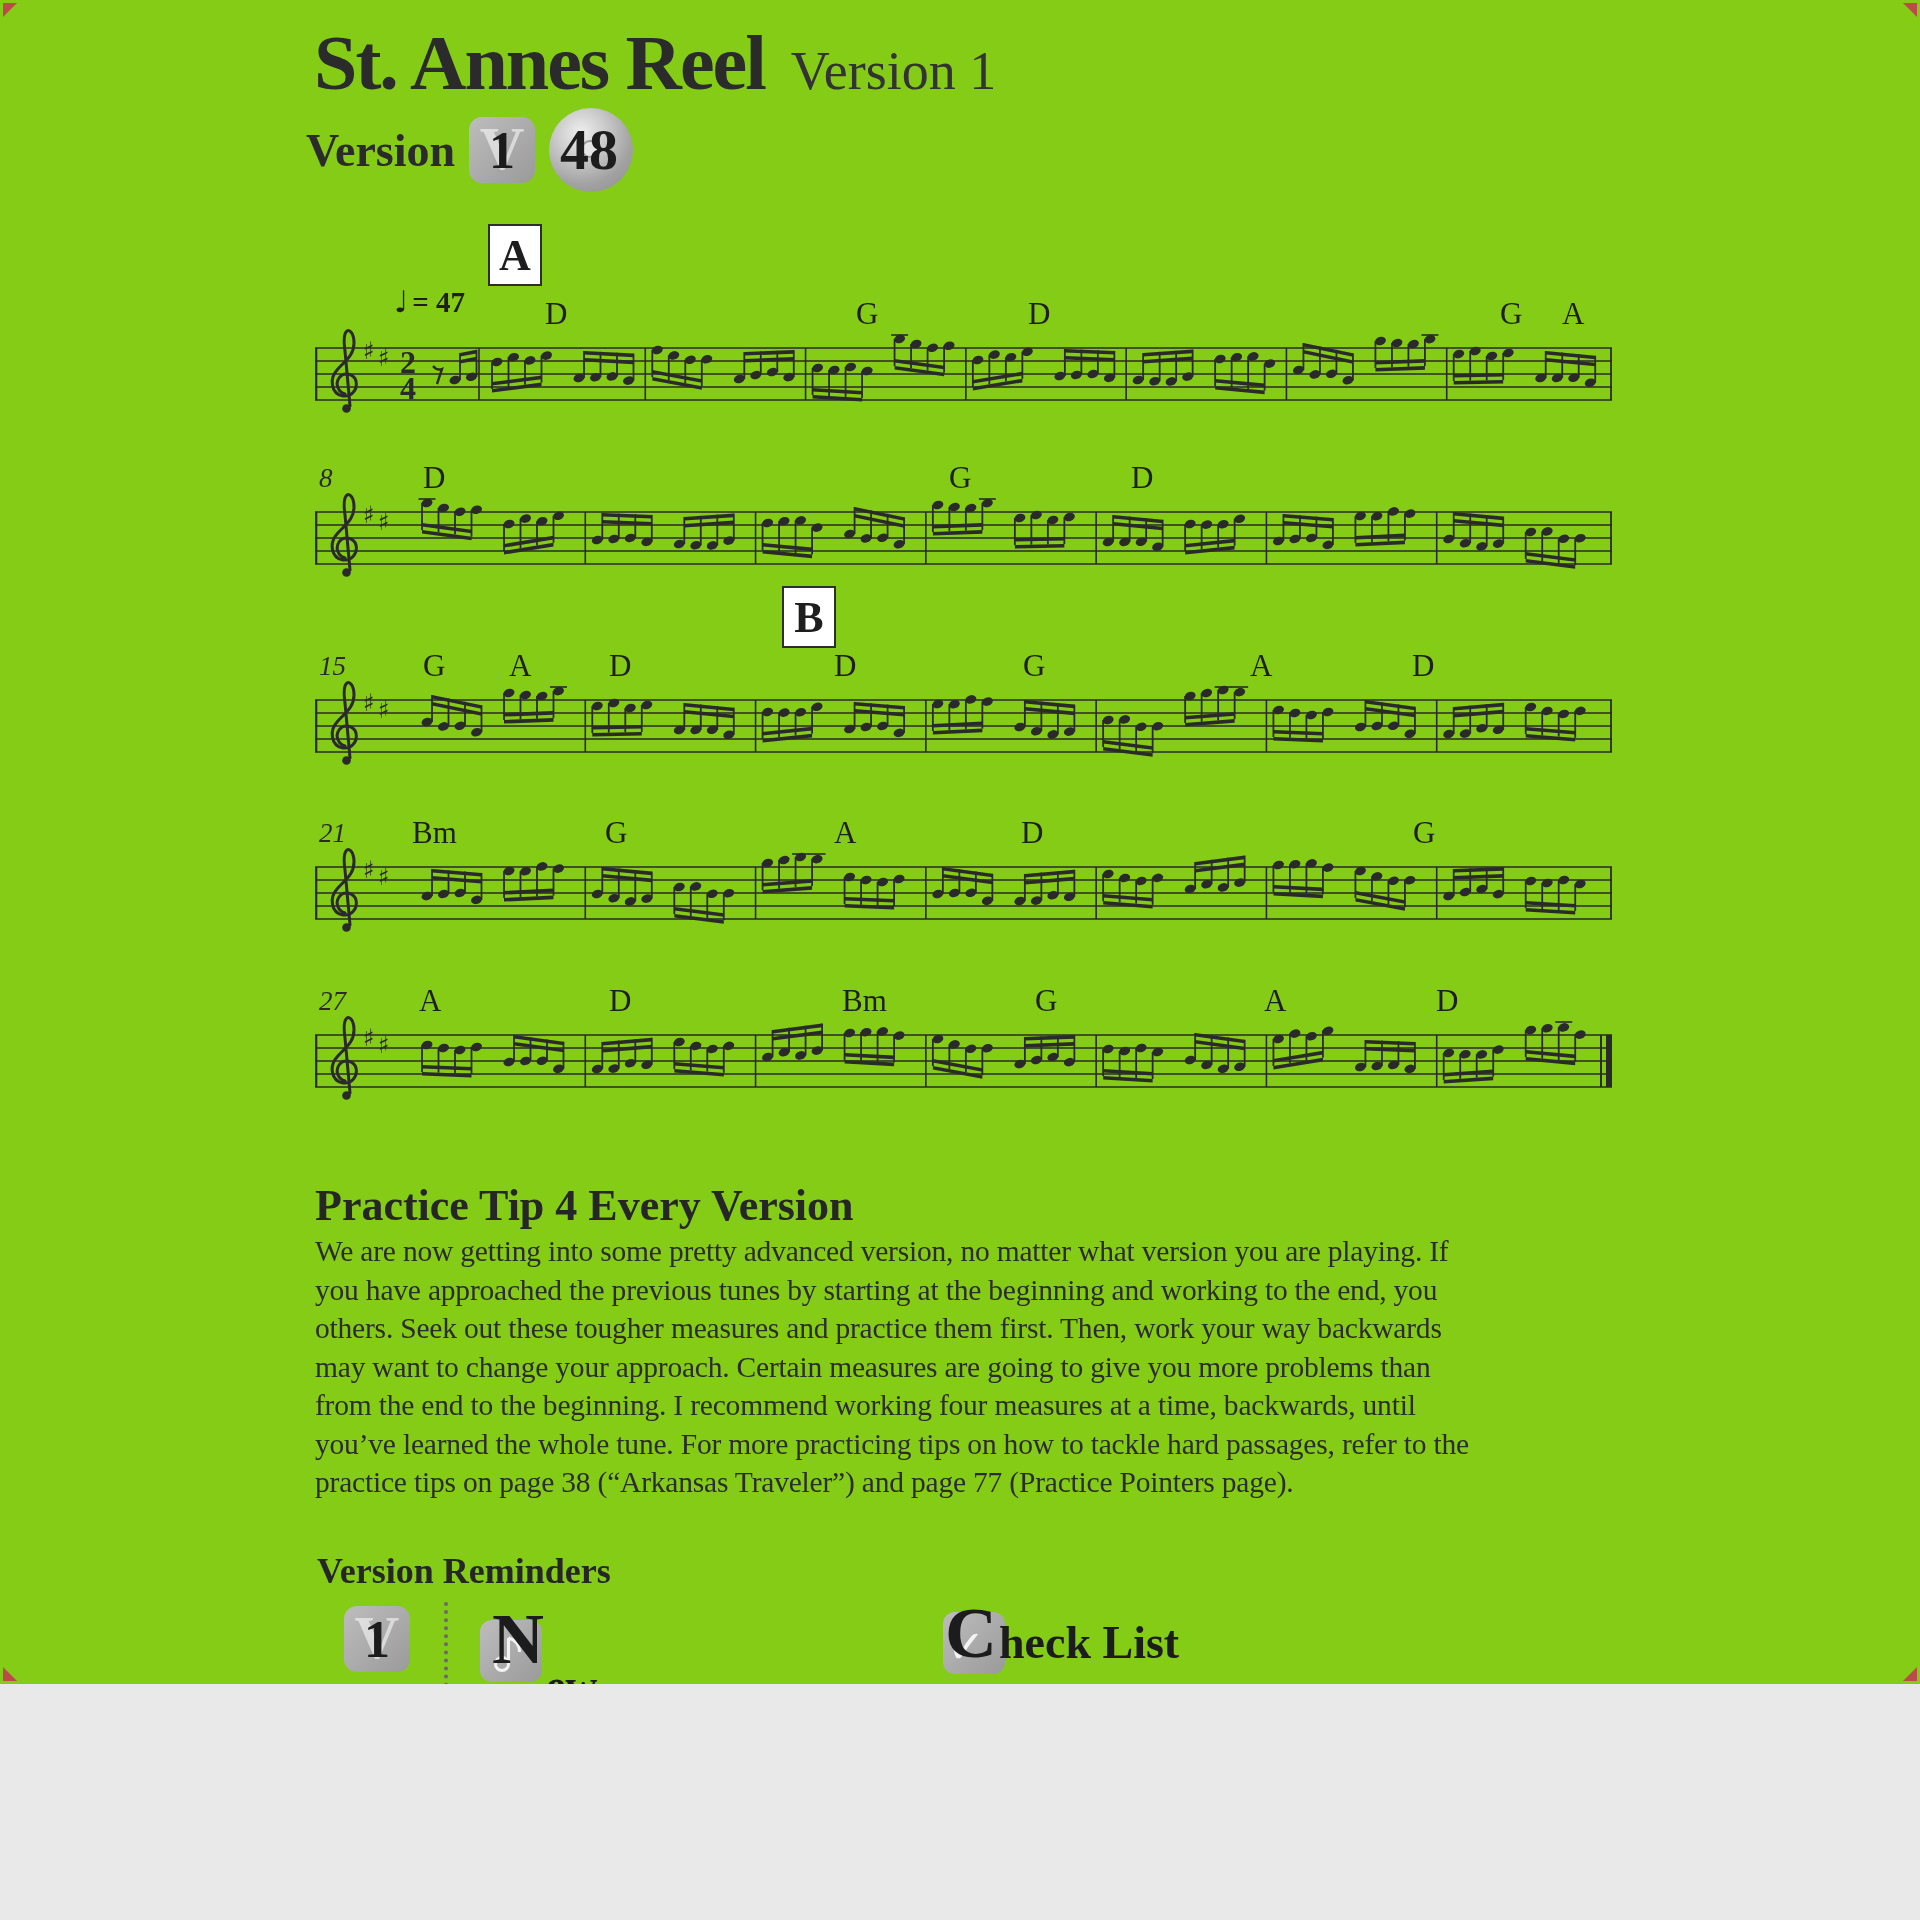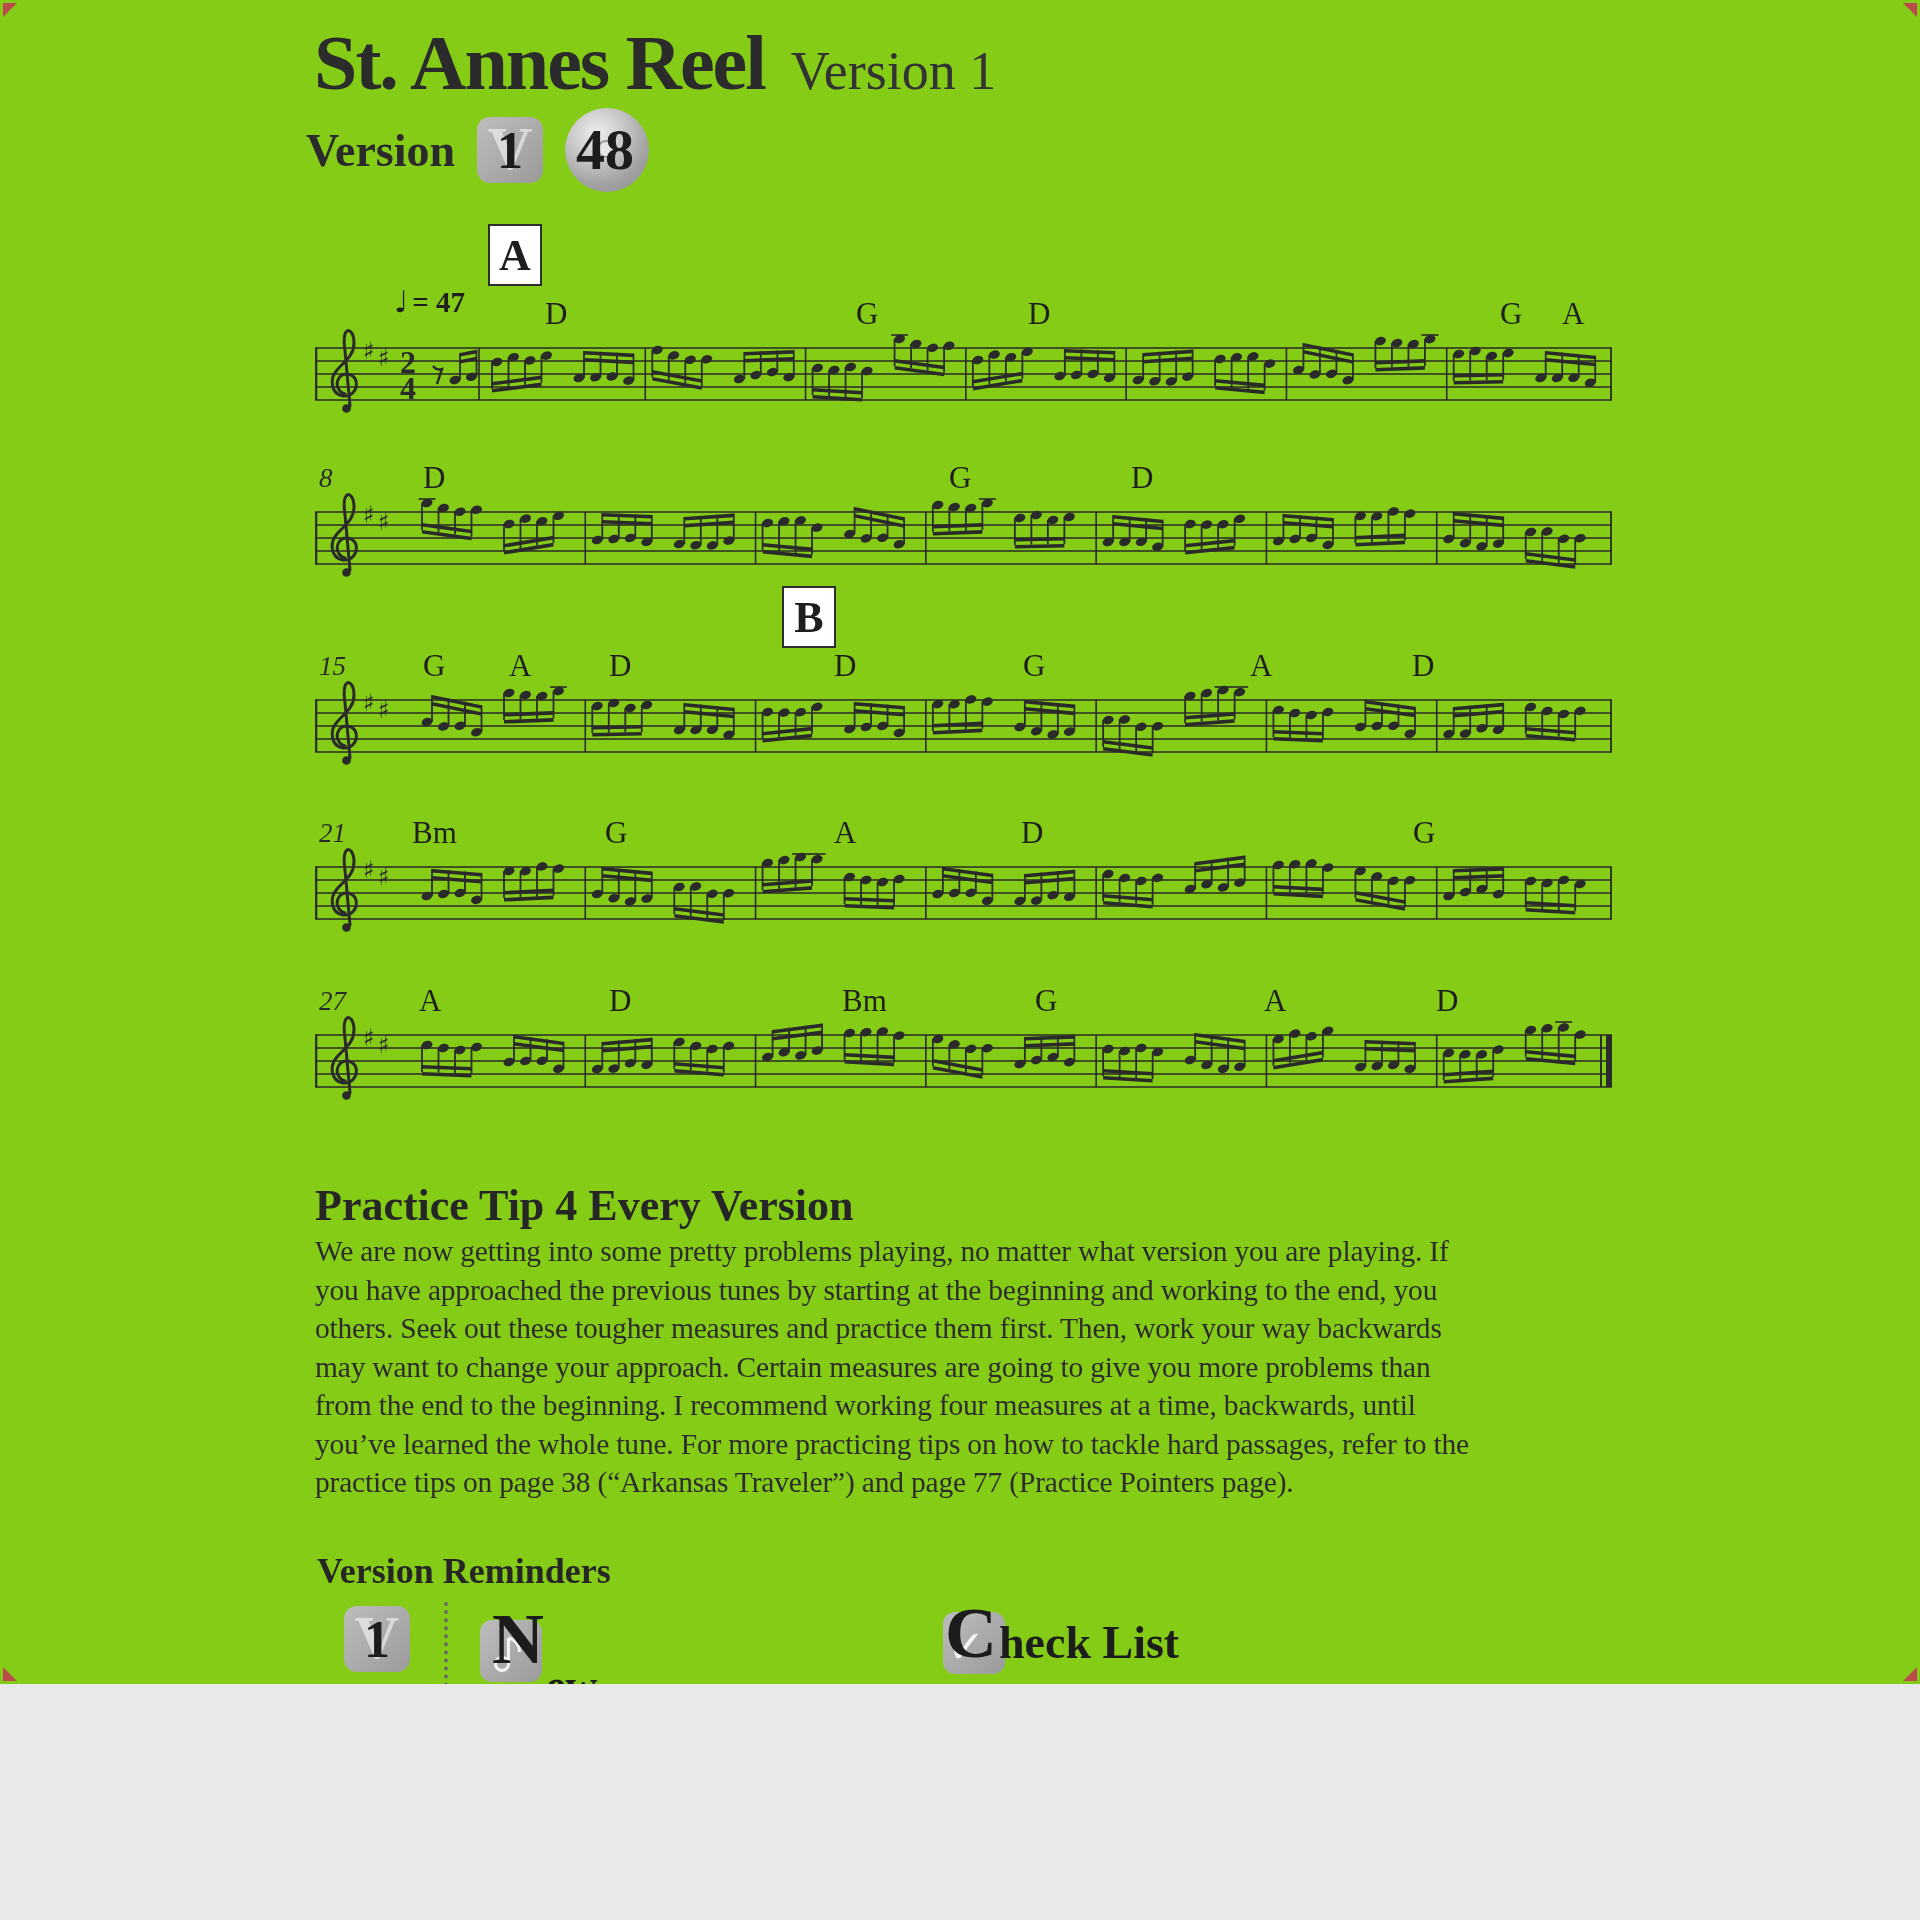--- a/index.html
+++ b/index.html
@@ -11,21 +11,21 @@
   .corner.tr{right:3px;top:3px;border-width:0 14px 14px 0;border-color:transparent #bb4a4a transparent transparent;}
   .corner.bl{left:3px;bottom:3px;border-width:14px 0 0 14px;border-color:transparent transparent transparent #bb4a4a;}
   .corner.br{right:3px;bottom:3px;border-width:0 0 14px 14px;border-color:transparent transparent #bb4a4a transparent;}
 
   
   .title-row{position:absolute;left:314px;top:18px;white-space:nowrap;}
   .tune-title{font-size:78px;font-weight:700;letter-spacing:-2px;color:#2b2b2b;}
   .tune-subtitle{font-size:54px;font-weight:400;margin-left:26px;color:#333;}
 
   
-  .version-line{position:absolute;left:306px;top:108px;display:flex;align-items:center;gap:8px;}
+  .version-line{position:absolute;left:306px;top:108px;display:flex;align-items:center;}
   .vword{font-size:46px;font-weight:700;color:#2b2b2b;margin-right:14px;}
   .badge{position:relative;width:66px;height:66px;border-radius:13px;
          background:linear-gradient(135deg,#bdbdbd,#9a9a9a);}
   .badge .wm{position:absolute;left:0;right:0;top:-4px;text-align:center;
              font-size:62px;font-weight:700;color:rgba(255,255,255,0.55);}
   .badge .num{position:absolute;left:0;right:0;top:4px;text-align:center;
               font-size:52px;font-weight:700;color:#1c1c1c;}
   .disc{position:relative;width:84px;height:84px;margin-left:14px;border-radius:50%;
         background:radial-gradient(circle at 38% 30%,#efefef 0%,#cdcdcd 30%,#a2a2a2 65%,#8d8d8d 100%);}
   .disc .hole{position:absolute;left:32px;top:32px;width:18px;height:18px;border-radius:50%;
@@ -976,21 +976,21 @@
           <ellipse cx="1265.2142857142858" cy="29.6" rx="5.6" ry="4.1" fill="#2a2a2a" transform="rotate(-18 1265.2142857142858 29.6)"></ellipse>
           <line x1="1260.2142857142858" y1="29.6" x2="1260.2142857142858" y2="56.6" stroke="#2a2a2a" stroke-width="1.8"></line>
           <polygon points="1210.7142857142858,52 1260.2142857142858,56.6 1260.2142857142858,60.2 1210.7142857142858,55.6" fill="#2a2a2a"></polygon>
           <polygon points="1210.7142857142858,45 1260.2142857142858,49.6 1260.2142857142858,53.2 1210.7142857142858,48.6" fill="#2a2a2a"></polygon>
         </svg>
       </div>
     </div>
 
   <div class="pt-head">Practice Tip 4 Every Version</div>
   <div class="pt-body">
-      <div>We are now getting into some pretty problems playing, no matter what version you are playing. If</div>
+      <div>We are now getting into some pretty advanced version, no matter what version you are playing. If</div>
       <div>you have approached the previous tunes by starting at the beginning and working to the end, you</div>
       <div>others. Seek out these tougher measures and practice them first. Then, work your way backwards</div>
       <div>may want to change your approach. Certain measures are going to give you more problems than</div>
       <div>from the end to the beginning. I recommend working four measures at a time, backwards, until</div>
       <div>you’ve learned the whole tune. For more practicing tips on how to tackle hard passages, refer to the</div>
       <div>practice tips on page 38 (“Arkansas Traveler”) and page 77 (Practice Pointers page).</div>
     </div>
 
   <div class="vr-head">Version Reminders</div>
 

